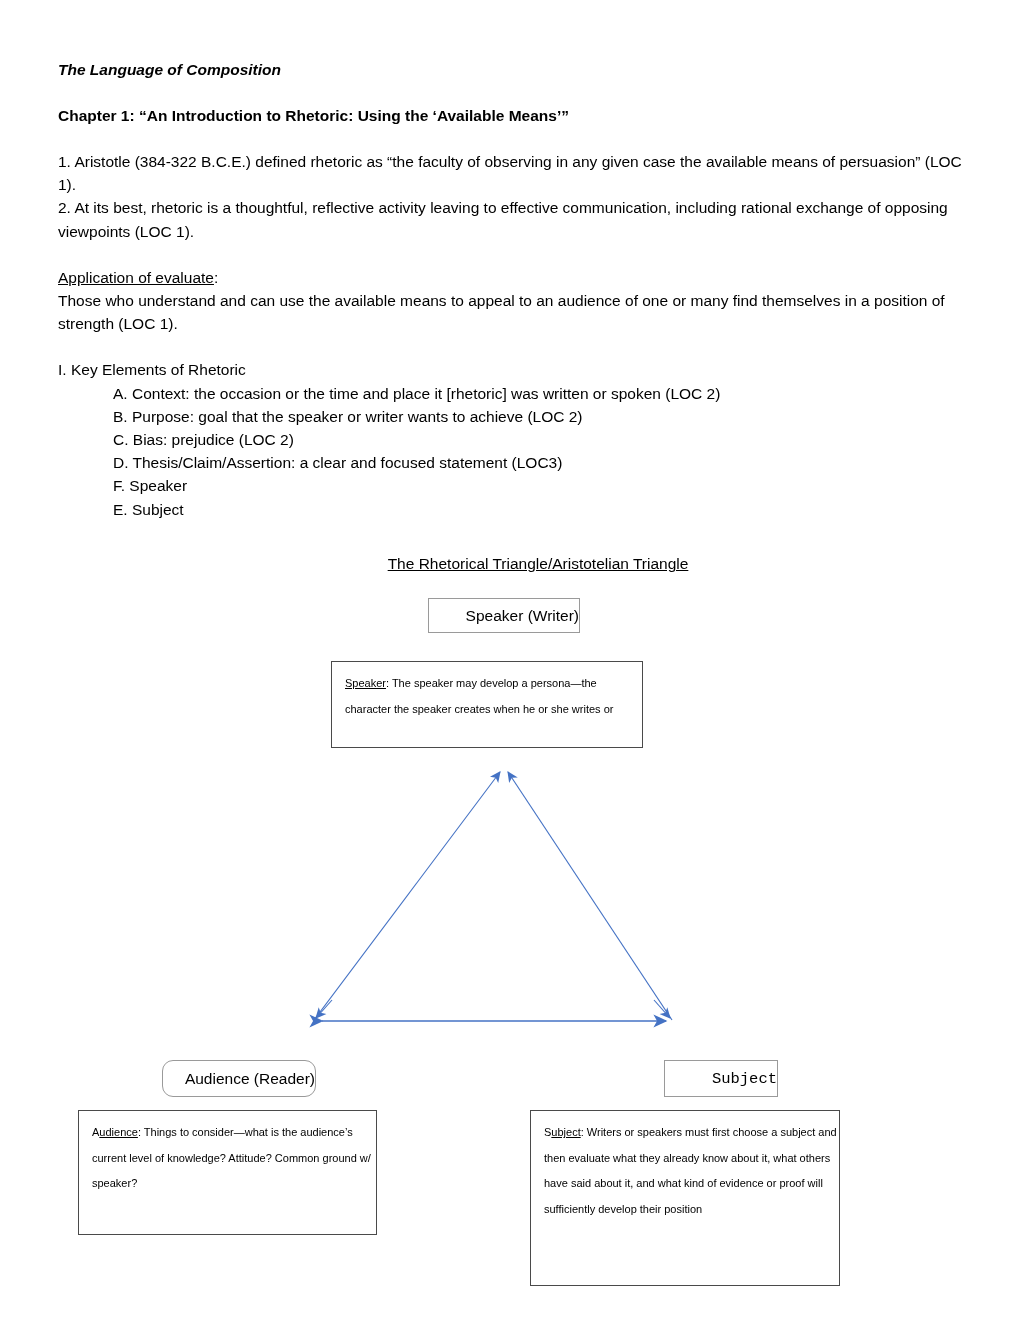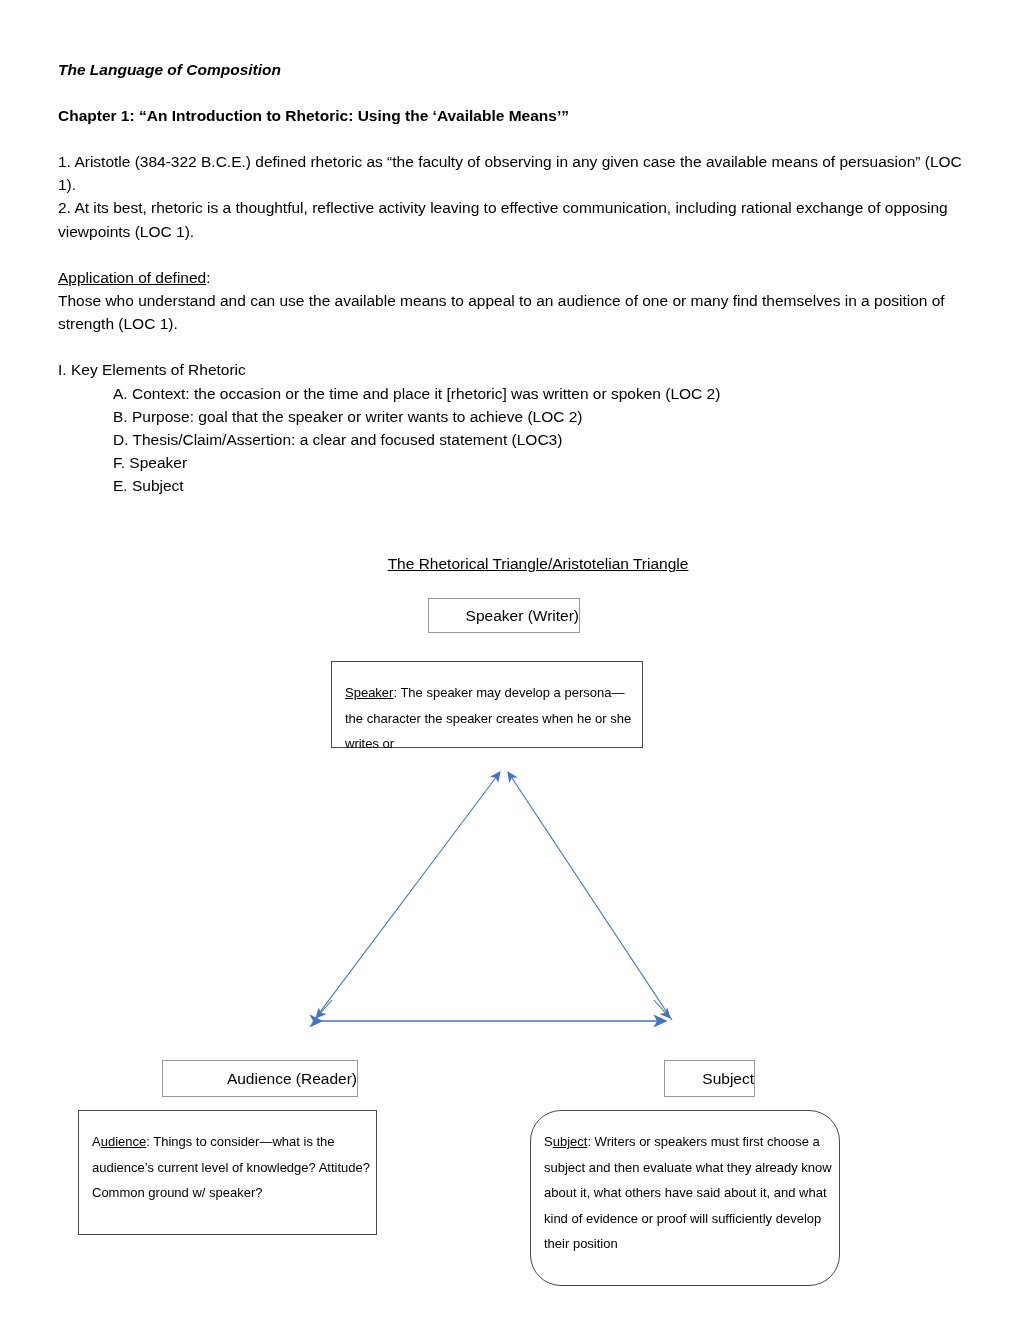--- a/index.html
+++ b/index.html
@@ -92,32 +92,32 @@
     justify-content: flex-end;
     font-size: 15.5px;
     background: #ffffff;
   }
 
   .desc-box {
     position: absolute;
     border: 1px solid #4a4a4a;
     box-sizing: border-box;
     background: #ffffff;
-    font-size: 13px;
+    font-size: 11px;
     line-height: 25.5px;
-    padding: 18px 0 9px 13px;
+    padding: 9px 0 9px 13px;
   }
 
   #speaker-node   { left: 428px; top: 598px;  width: 152px; height: 35px; }
-  #audience-node  { left: 162px; top: 1060px; width: 196px; height: 37px; }
-  #subject-node   { left: 664px; top: 1060px; width: 91px;  height: 37px; }
+  #audience-node  { left: 162px; top: 1060px; width: 154px; height: 37px; border-radius: 11px; }
+  #subject-node   { left: 664px; top: 1060px; width: 114px;  height: 37px; font-family: Liberation Mono, monospace; }
 
   #speaker-desc   { left: 331px; top: 661px;  width: 312px; height: 87px; }
   #audience-desc  { left: 78px;  top: 1110px; width: 299px; height: 125px; }
-  #subject-desc   { left: 530px; top: 1110px; width: 310px; height: 176px; border-radius: 31px; }
+  #subject-desc   { left: 530px; top: 1110px; width: 310px; height: 176px; }
 
   .desc-box .lead { text-decoration: none; }
   .desc-box .lead .uline { text-decoration: underline; }
 
   svg.triangle {
     position: absolute;
     left: 0; top: 0;
     width: 1020px;
     height: 1320px;
     pointer-events: none;
@@ -136,28 +136,29 @@
 
     <p class="chapter-title">Chapter 1:  “An Introduction to Rhetoric: Using the ‘Available Means’”</p>
 
     <div class="spacer"></div>
 
     <p class="para">1.  Aristotle (384-322 B.C.E.) defined rhetoric as “the faculty of observing in any given case the available means of persuasion” (LOC 1).</p>
     <p class="para">2.  At its best, rhetoric is a thoughtful, reflective activity leaving to effective communication, including rational exchange of opposing viewpoints (LOC 1).</p>
 
     <div class="spacer"></div>
 
-    <p class="para"><span class="u">Application of defined</span><span>:</span></p>
+    <p class="para"><span class="u">Application of evaluate</span><span>:</span></p>
     <p class="para">Those who understand and can use the available means to appeal to an audience of one or many find themselves in a position of strength (LOC 1).</p>
 
     <div class="spacer"></div>
 
     <p class="outline-head">I.  Key Elements of Rhetoric</p>
     <p class="outline-item">A. Context: the occasion or the time and place it [rhetoric] was written or spoken (LOC 2)</p>
     <p class="outline-item">B. Purpose: goal that the speaker or writer wants to achieve (LOC 2)</p>
+    <p class="outline-item">C. Bias: prejudice (LOC 2)</p>
     <p class="outline-item">D. Thesis/Claim/Assertion:  a clear and focused statement (LOC3)</p>
     <p class="outline-item">F. Speaker</p>
     <p class="outline-item">E. Subject</p>
 
   </div>
 
   <div class="diagram-title"><span>The Rhetorical Triangle/Aristotelian Triangle</span></div>
 
   <svg class="triangle" viewBox="0 0 1020 1320">
     <defs>

